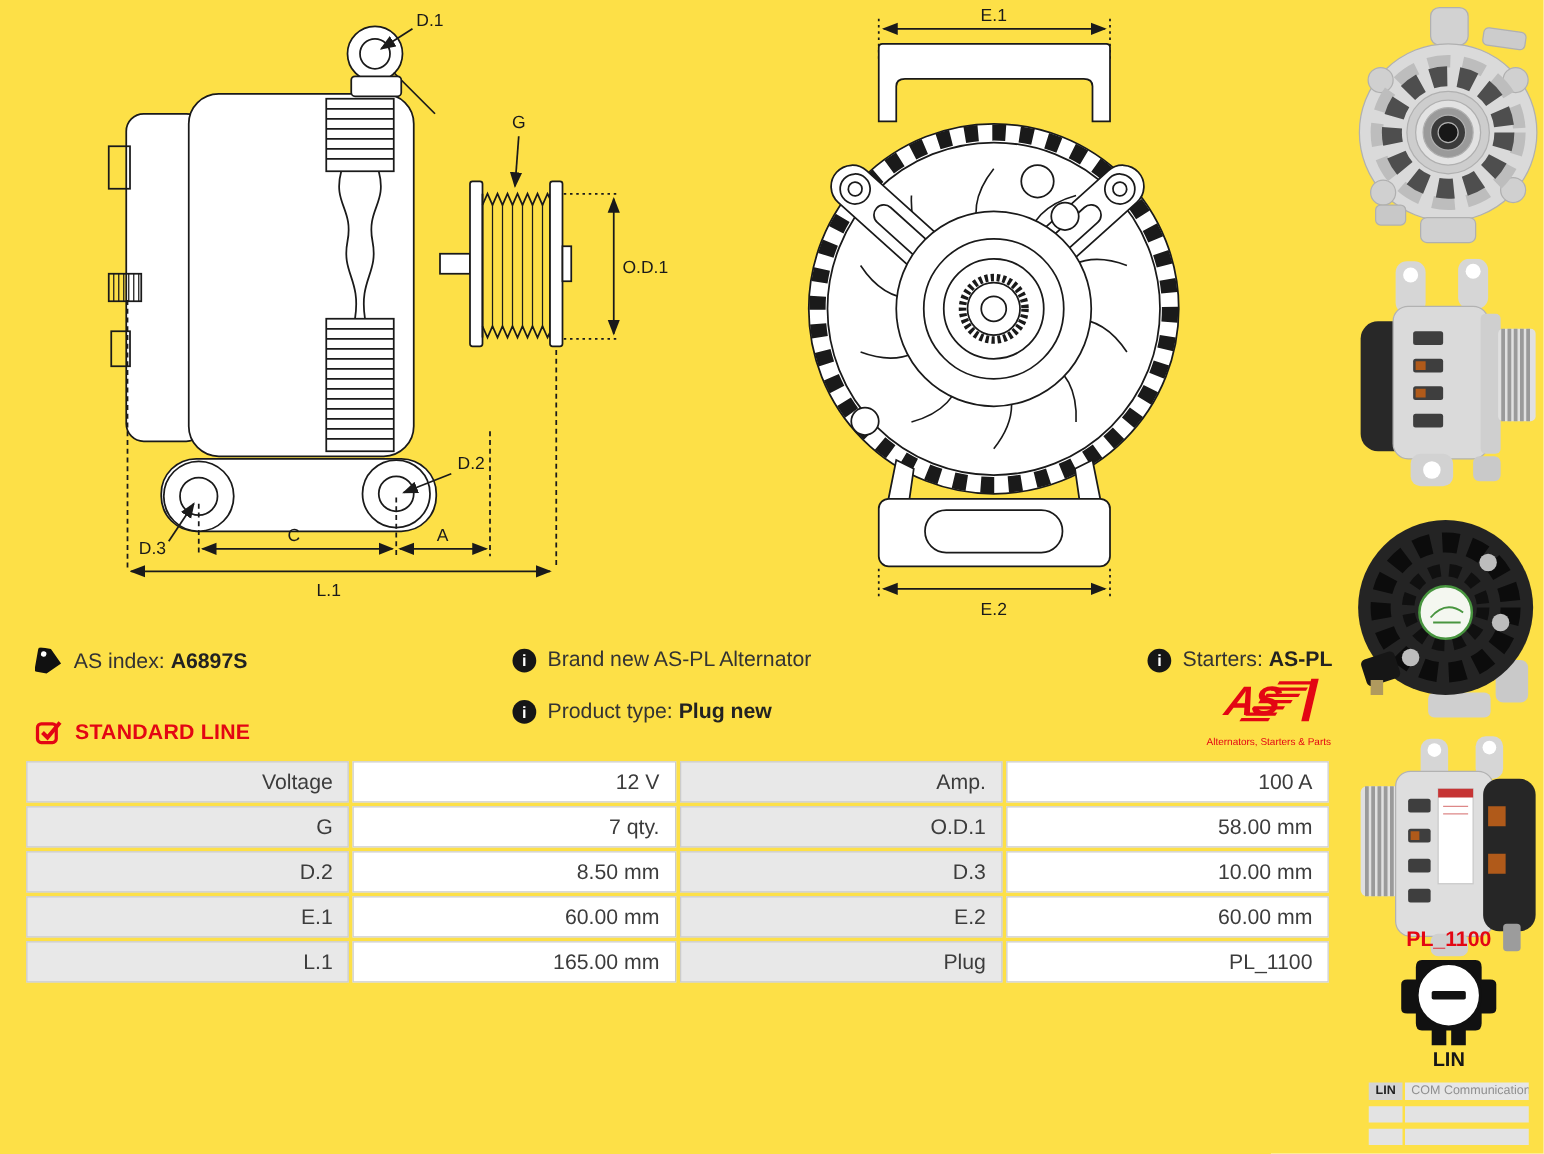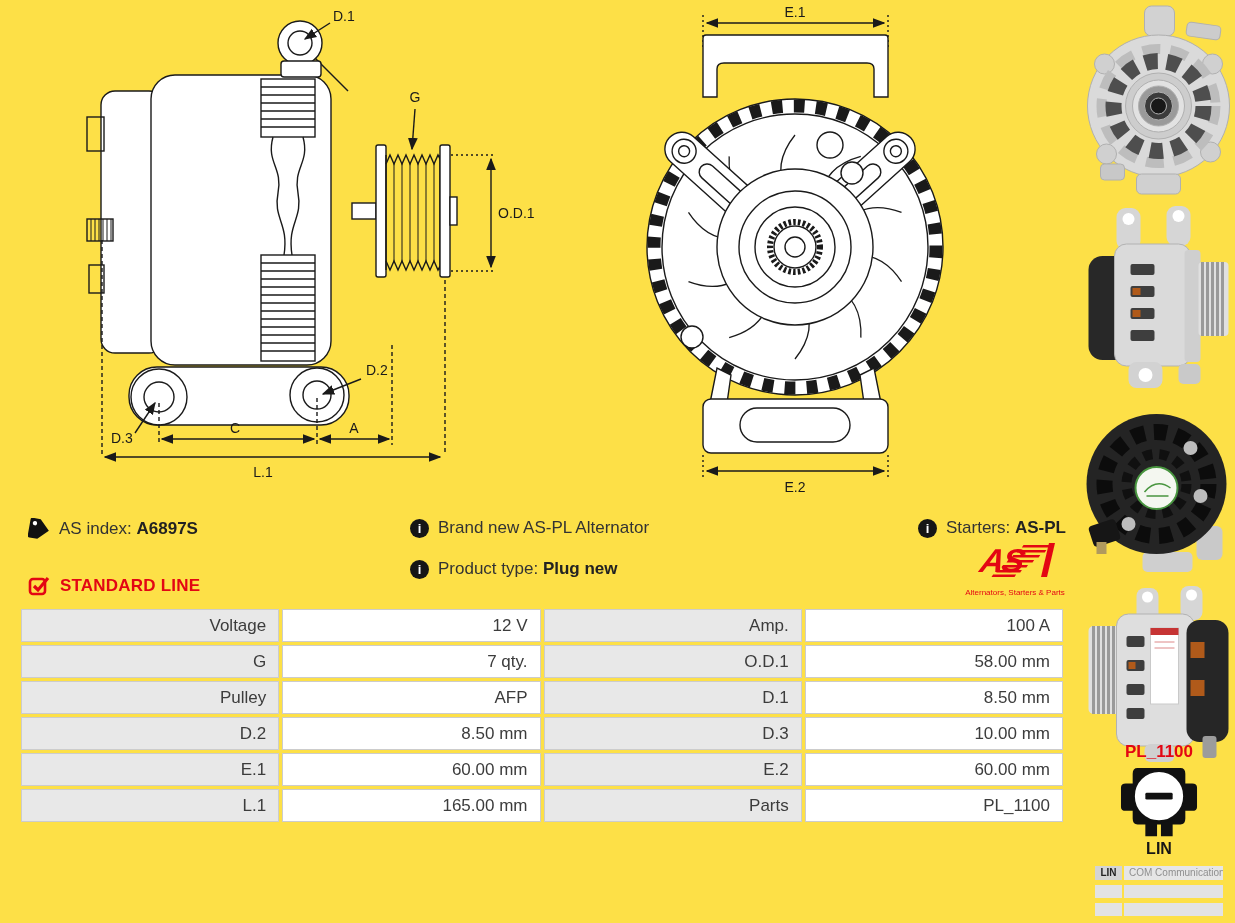--- a/index.html
+++ b/index.html
@@ -352,41 +352,35 @@
         <td class="lbl">Amp.</td>
         <td class="val">100 A</td>
       </tr>
       <tr>
         <td class="lbl">G</td>
         <td class="val">7 qty.</td>
         <td class="lbl">O.D.1</td>
         <td class="val">58.00 mm</td>
       </tr>
       <tr>
-        <td class="lbl">Pulley</td>
-        <td class="val">AFP</td>
-        <td class="lbl">D.1</td>
-        <td class="val">8.50 mm</td>
-      </tr>
-      <tr>
         <td class="lbl">D.2</td>
         <td class="val">8.50 mm</td>
         <td class="lbl">D.3</td>
         <td class="val">10.00 mm</td>
       </tr>
       <tr>
         <td class="lbl">E.1</td>
         <td class="val">60.00 mm</td>
         <td class="lbl">E.2</td>
         <td class="val">60.00 mm</td>
       </tr>
       <tr>
         <td class="lbl">L.1</td>
         <td class="val">165.00 mm</td>
-        <td class="lbl">Parts</td>
+        <td class="lbl">Plug</td>
         <td class="val">PL_1100</td>
       </tr>
     </tbody>
   </table>
 
   <div class="plug-block">
     <div class="plug-name">PL_1100</div>
     <svg width="92" height="78" viewBox="0 0 92 80" style="margin:2px auto 0 auto; display:block;">
       <path fill="#111" d="M24,4 H68 Q73,4 73,10 V20 H80 Q85,20 85,24 V44 Q85,48 80,48 H73 V56 Q73,62 68,62 H60 V74 H48 V62 H44 V74 H32 V62 H24 Q19,62 19,56 V48 H12 Q7,48 7,44 V24 Q7,20 12,20 H19 V10 Q19,4 24,4 Z"></path>
       <circle cx="46" cy="33" r="26" fill="#fff" stroke="#111" stroke-width="2.5"></circle>

